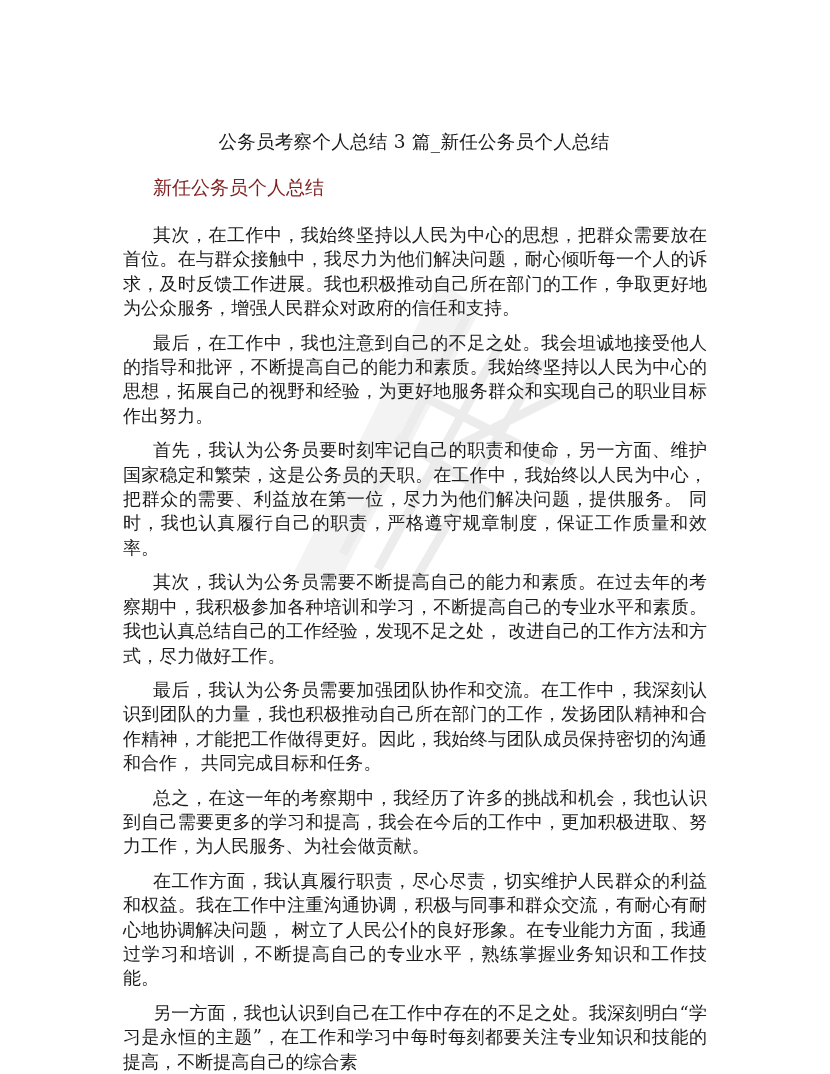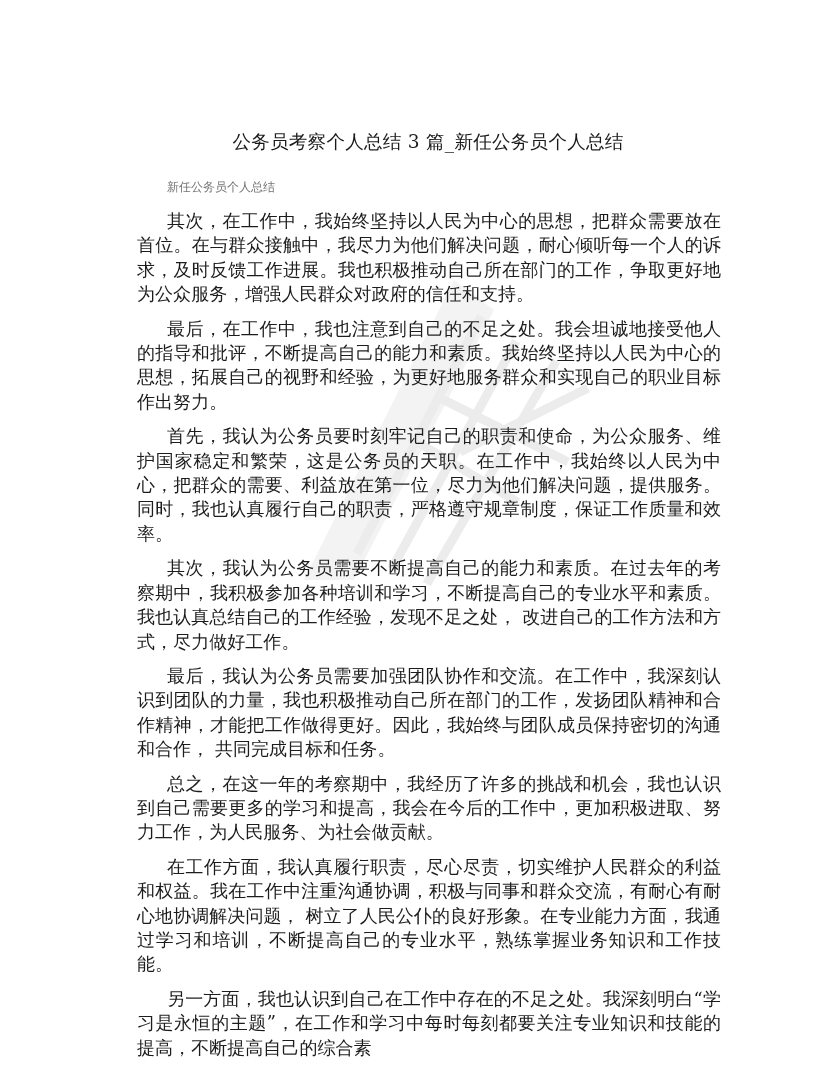--- a/index.html
+++ b/index.html
@@ -10,21 +10,21 @@
     body {
       width: 830px;
       height: 1074px;
       position: relative;
       overflow: hidden;
       font-family: "DejaVu Serif", "Liberation Serif", serif;
       color: #1a1a1a;
     }
     .page {
       position: absolute;
-      left: 14px; top: 0;
+      left: 0; top: 0;
       width: 714px;
       height: 1074px;
       background: #ffffff;
       text-decoration: underline;
     }
     .watermark {
       position: absolute;
       left: 250px;
       top: 250px;
       width: 330px;
@@ -44,25 +44,25 @@
       font-size: 18.5px;
       line-height: 30px;
       margin: 0 0 18px 0;
       color: #1a1a1a;
       font-weight: normal;
       letter-spacing: 0.3px;
       width: 584px;
       margin-left: -1px;
     }
     .subtitle {
-      font-size: 12px;
+      font-size: 19px;
       line-height: 24px;
       text-indent: 30px;
-      margin: 0 0 10px 0;
-      color: #737373;
+      margin: 0 0 24px 0;
+      color: #7f1d1d;
     }
     .para {
       font-size: 18px;
       line-height: 24.4px;
       text-indent: 30px;
       margin: 0 0 10px 0;
       text-align: justify;
       text-justify: inter-character;
       color: #1c1c1c;
       letter-spacing: 0.05px;
@@ -83,20 +83,20 @@
       <line x1="150" y1="190" x2="250" y2="250"></line>
       <line x1="180" y1="150" x2="300" y2="210"></line>
     </g>
   </svg>
 
   <div class="content">
     <h1 class="doc-title">公务员考察个人总结 3 篇_新任公务员个人总结</h1>
     <p class="subtitle">新任公务员个人总结</p>
     <p class="para">其次，在工作中，我始终坚持以人民为中心的思想，把群众需要放在首位。在与群众接触中，我尽力为他们解决问题，耐心倾听每一个人的诉求，及时反馈工作进展。我也积极推动自己所在部门的工作，争取更好地为公众服务，增强人民群众对政府的信任和支持。</p>
     <p class="para">最后，在工作中，我也注意到自己的不足之处。我会坦诚地接受他人的指导和批评，不断提高自己的能力和素质。我始终坚持以人民为中心的思想，拓展自己的视野和经验，为更好地服务群众和实现自己的职业目标作出努力。</p>
-    <p class="para">首先，我认为公务员要时刻牢记自己的职责和使命，为公众服务、维护国家稳定和繁荣，这是公务员的天职。在工作中，我始终以人民为中心，把群众的需要、利益放在第一位，尽力为他们解决问题，提供服务。 同时，我也认真履行自己的职责，严格遵守规章制度，保证工作质量和效率。</p>
+    <p class="para">首先，我认为公务员要时刻牢记自己的职责和使命，另一方面、维护国家稳定和繁荣，这是公务员的天职。在工作中，我始终以人民为中心，把群众的需要、利益放在第一位，尽力为他们解决问题，提供服务。 同时，我也认真履行自己的职责，严格遵守规章制度，保证工作质量和效率。</p>
     <p class="para">其次，我认为公务员需要不断提高自己的能力和素质。在过去年的考察期中，我积极参加各种培训和学习，不断提高自己的专业水平和素质。我也认真总结自己的工作经验，发现不足之处， 改进自己的工作方法和方式，尽力做好工作。</p>
     <p class="para">最后，我认为公务员需要加强团队协作和交流。在工作中，我深刻认识到团队的力量，我也积极推动自己所在部门的工作，发扬团队精神和合作精神，才能把工作做得更好。因此，我始终与团队成员保持密切的沟通和合作， 共同完成目标和任务。</p>
     <p class="para">总之，在这一年的考察期中，我经历了许多的挑战和机会，我也认识到自己需要更多的学习和提高，我会在今后的工作中，更加积极进取、努力工作，为人民服务、为社会做贡献。</p>
     <p class="para">在工作方面，我认真履行职责，尽心尽责，切实维护人民群众的利益和权益。我在工作中注重沟通协调，积极与同事和群众交流，有耐心有耐心地协调解决问题， 树立了人民公仆的良好形象。在专业能力方面，我通过学习和培训，不断提高自己的专业水平，熟练掌握业务知识和工作技能。</p>
     <p class="para">另一方面，我也认识到自己在工作中存在的不足之处。我深刻明白“学习是永恒的主题”，在工作和学习中每时每刻都要关注专业知识和技能的提高，不断提高自己的综合素</p>
   </div>
 </div>
 
 </body></html>

